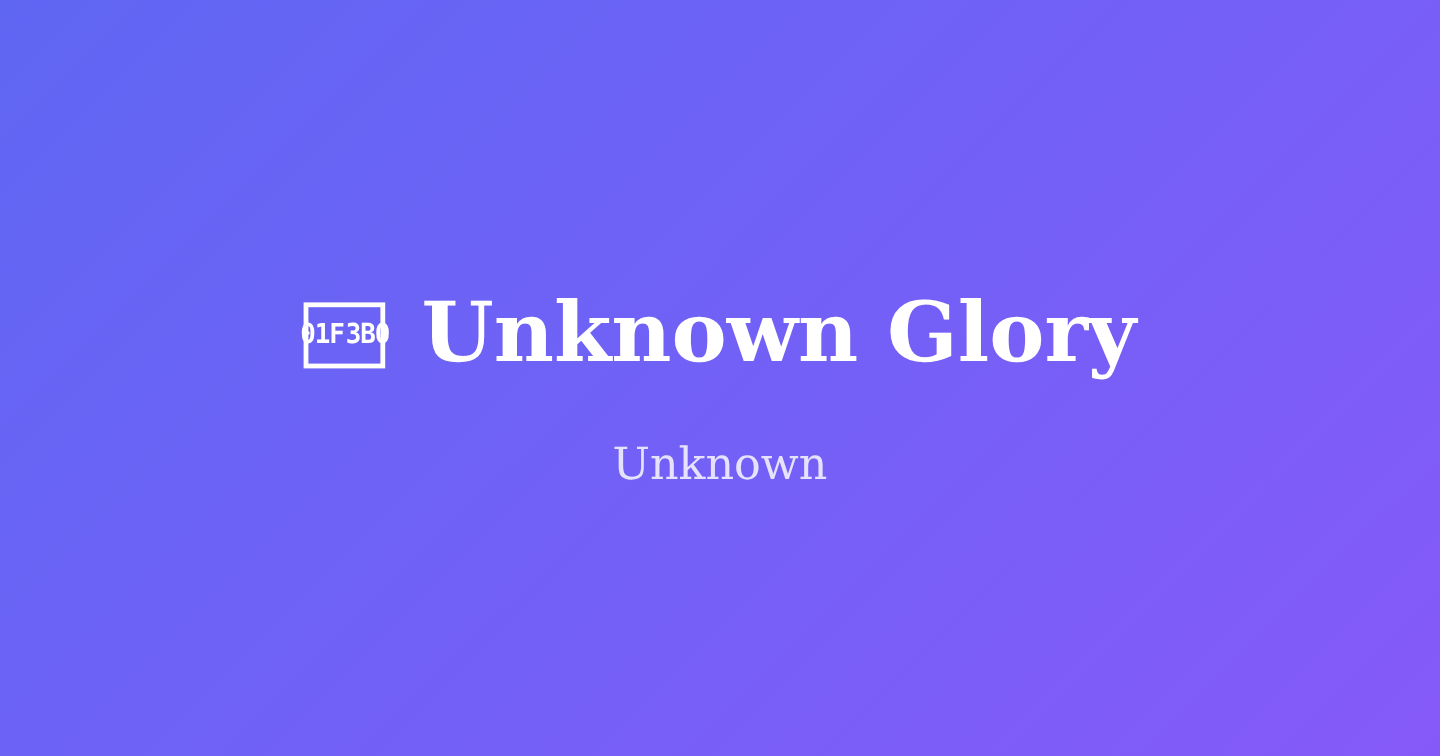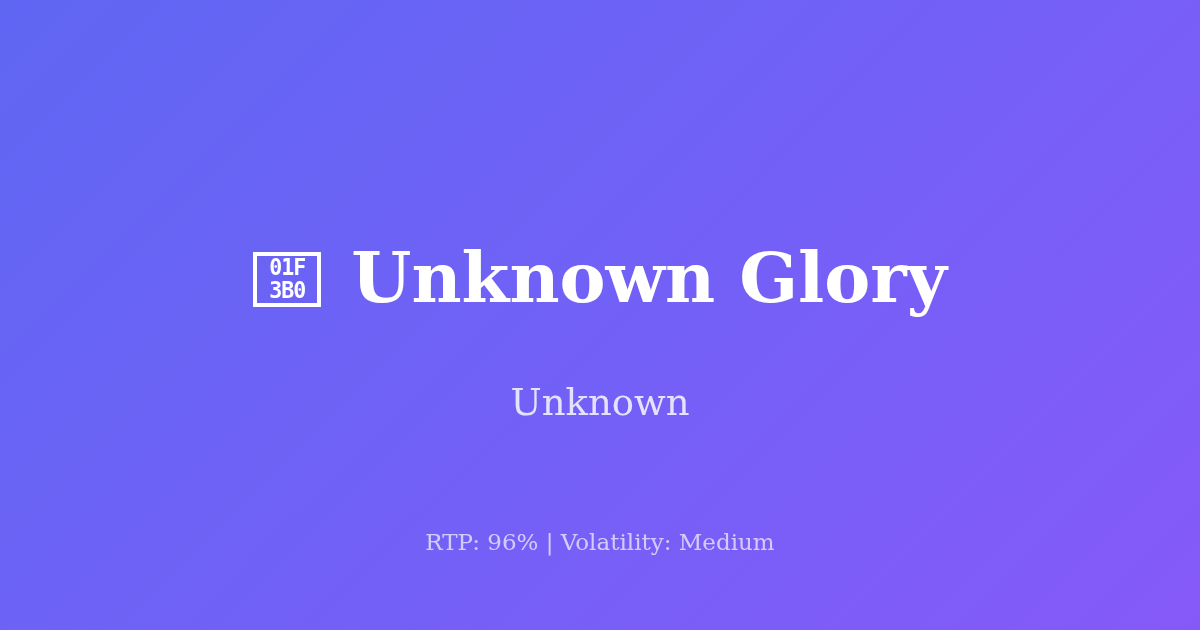--- a/index.html
+++ b/index.html
@@ -38,21 +38,21 @@
     height: 90px;
   }
 
   
   .tofu {
     width: 68px;
     height: 55px;
     box-sizing: border-box;
     border: 4px solid #ffffff;
     display: flex;
-    flex-direction: column;
+    flex-direction: row;
     align-items: center;
     justify-content: center;
     flex: 0 0 auto;
     position: relative;
     top: 2px;
   }
   .tofu-row {
     font-family: "DejaVu Sans Mono", "Liberation Mono", monospace;
     font-weight: 700;
     font-size: 23px;
@@ -78,21 +78,21 @@
     position: absolute;
     top: 365px;
     left: 0;
     right: 0;
     text-align: center;
     font-family: "DejaVu Serif", "Liberation Serif", serif;
     font-weight: 400;
     font-size: 37px;
     line-height: 44px;
     color: rgba(255, 255, 255, 0.82);
-    margin: 16px;
+    margin: 0;
   }
 
   
   .meta {
     position: absolute;
     top: 527px;
     left: 0;
     right: 0;
     text-align: center;
     font-family: "DejaVu Serif", "Liberation Serif", serif;
@@ -114,15 +114,14 @@
     <span class="tofu">
       <span class="tofu-row">01F</span>
       <span class="tofu-row">3B0</span>
     </span>
 
     <h1 class="title">Unknown Glory</h1>
   </div>
 
   <p class="subtitle">Unknown</p>
 
-  <p class="meta">RTP: 96% | Volatility: Medium</p>
 
 </div>
 
 </body></html>

